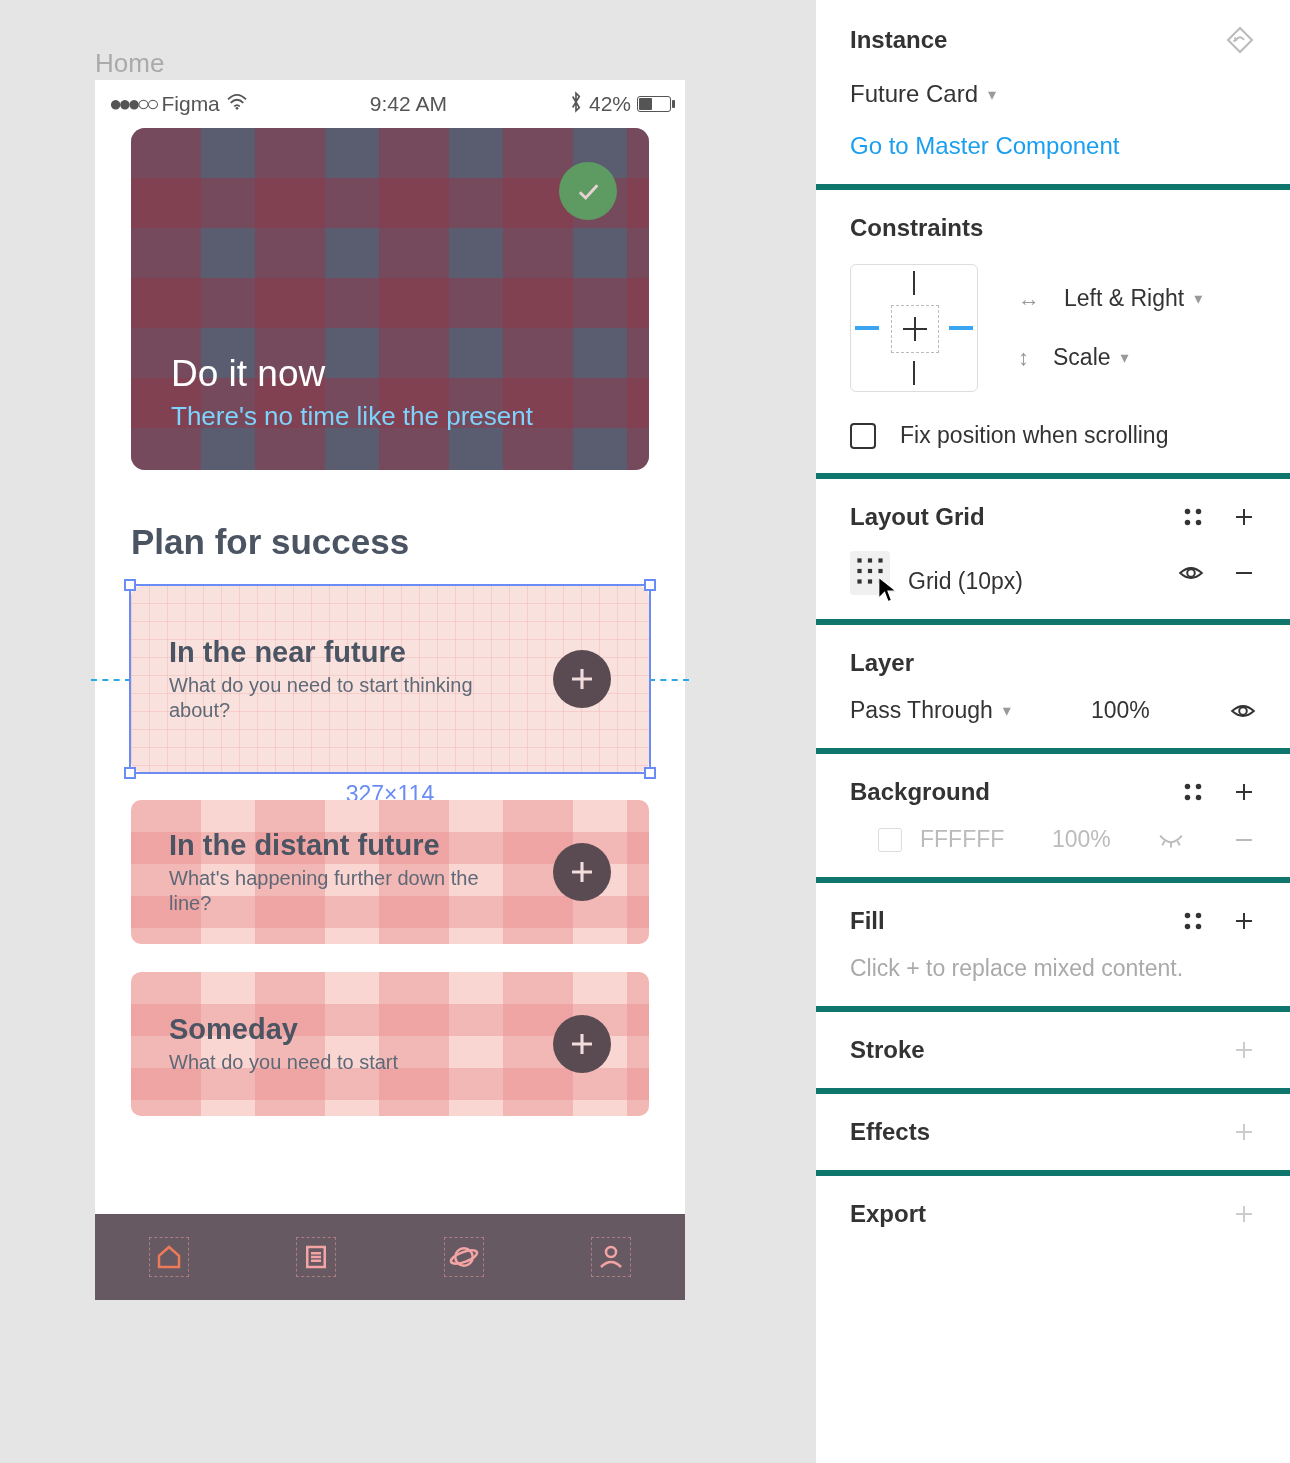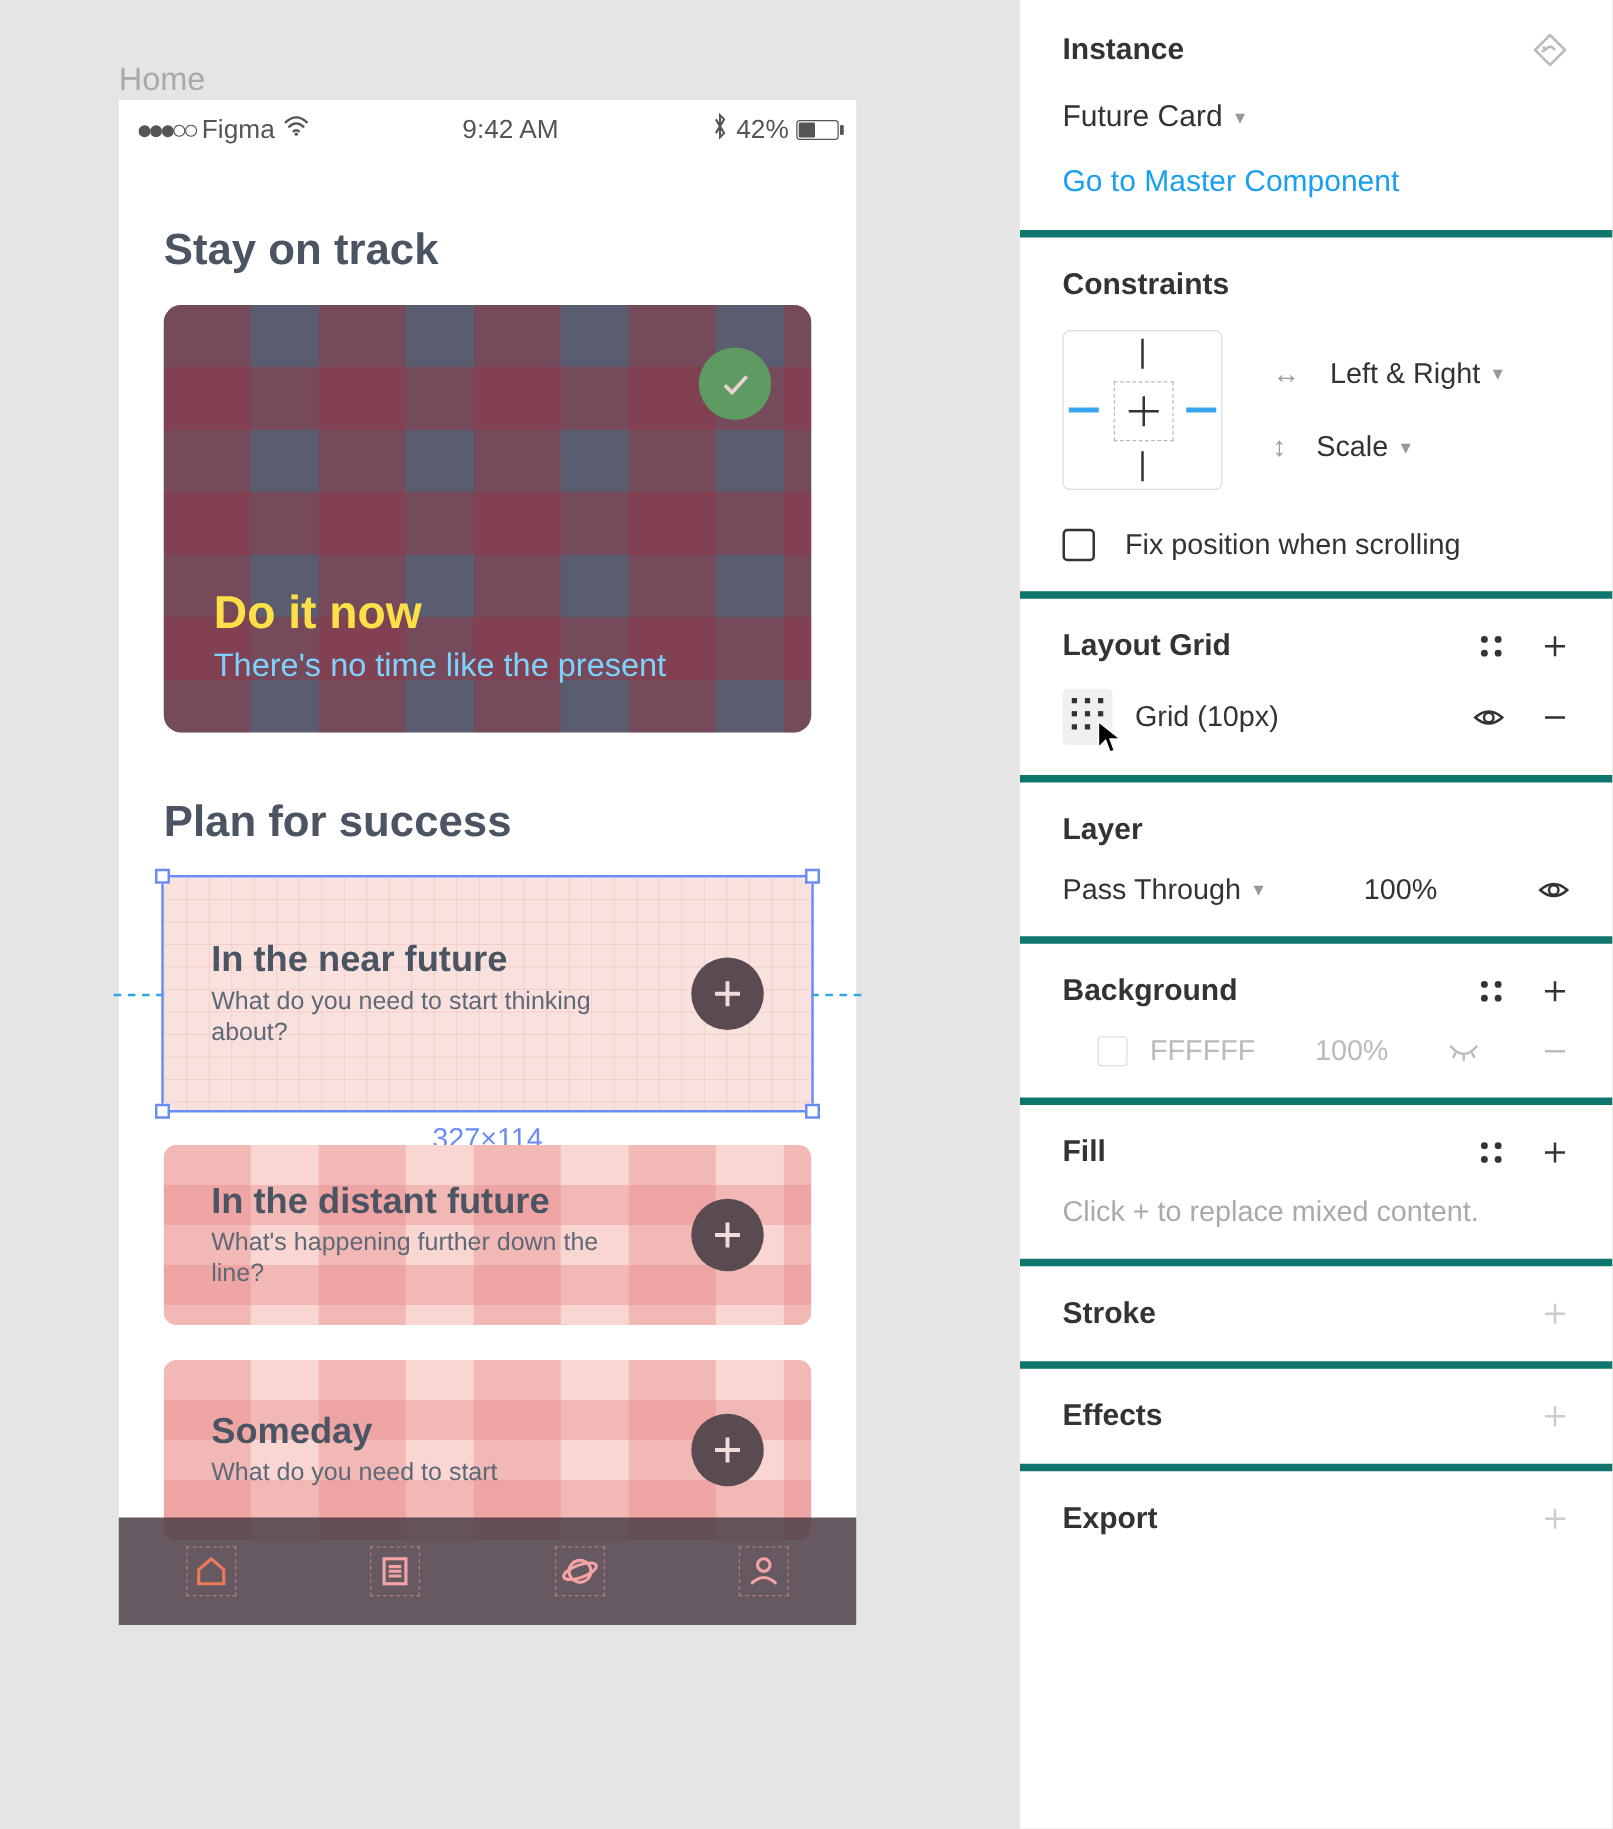--- a/index.html
+++ b/index.html
@@ -70,21 +70,21 @@
     linear-gradient(90deg, rgba(139,58,74,0.55) 0 70px, transparent 70px 124px) 0 0/124px 100%,
     linear-gradient(0deg, rgba(139,58,74,0.55) 0 50px, transparent 50px 100px) 0 0/100% 100px;
 }
 .hero-check {
   position:absolute; right: 32px; top: 34px;
   width: 58px; height: 58px; border-radius: 50%;
   background: #5d9b63;
   display:flex;align-items:center;justify-content:center;
 }
 .hero-title {
-  color: #fde047; font-size: 37px; font-weight: 700; position: relative; z-index:1;
+  color: #ffffff; font-size: 37px; font-weight: 400; position: relative; z-index:1;
 }
 .hero-sub {
   color: #7dd3fc; font-size: 26px; margin-top: 6px; position: relative; z-index:1;
 }
 
 .future-cards { margin: 24px 36px 0; }
 .future-card {
   height: 144px;
   background: #f9d6d2;
   border-radius: 10px;
@@ -186,21 +186,21 @@
 .cb-left{left:4px;} .cb-right{right:4px;}
 .constraint-selects { display:flex; flex-direction:column; gap:32px;}
 .c-row{ display:flex; align-items:center; gap:24px;}
 .c-row .arrow{ color:#999; font-size:22px;}
 .c-row .val{ font-size:23px; color:#333; display:flex; align-items:center; gap:10px;}
 .checkbox-row { display:flex; align-items:center; gap:24px; margin-top:30px;}
 .checkbox-box { width:26px; height:26px; border:2px solid #333; border-radius:4px;}
 .checkbox-label{ font-size:23px;}
 
 .grid-row{ display:flex; align-items:center; justify-content:space-between; margin-top:20px;}
-.grid-left{ display:flex; align-items:center; gap:18px;}
+.grid-left{ display:flex; align-items:flex-end; gap:18px;}
 .grid-icon-wrap{ background:#f0f0f0; padding:6px; border-radius:4px; position:relative;}
 .grid-label{font-size:23px;}
 .cursor-arrow{ position:absolute; left:26px; top:24px; font-size:26px;}
 
 .layer-row{ display:flex; align-items:center; justify-content:space-between; margin-top:20px;}
 .layer-select{ display:flex; align-items:center; gap:10px; font-size:23px;}
 .opacity-val{ font-size:23px;}
 
 .bg-row{display:flex;align-items:center;justify-content:space-between;margin-top:20px;color:#bbb;padding-left:28px;}
 .bg-left{display:flex;align-items:center;gap:18px;}
@@ -243,21 +243,20 @@
         <span>
           <svg width="14" height="22" viewBox="0 0 12 20">
               <path d="M3 5 L9 15 L6 18 L6 2 L9 5 L3 15" fill="none" stroke="#555" stroke-width="1.5"></path>
             </svg>
         </span>
         <span>42%</span>
         <span class="battery-icon"></span>
       </div>
     </div>
 
-    <div class="section-title">Stay on track</div>
 
     <div class="hero-card">
       <div class="hero-plaid"></div>
       <div class="hero-check">
         <svg width="28" height="28" viewBox="0 0 24 24">
             <path d="M5 13 L10 18 L20 7" fill="none" stroke="#e8d2d2" stroke-width="2.5"></path>
           </svg>
       </div>
       <div class="hero-title">Do it now</div>
       <div class="hero-sub">There's no time like the present</div>

